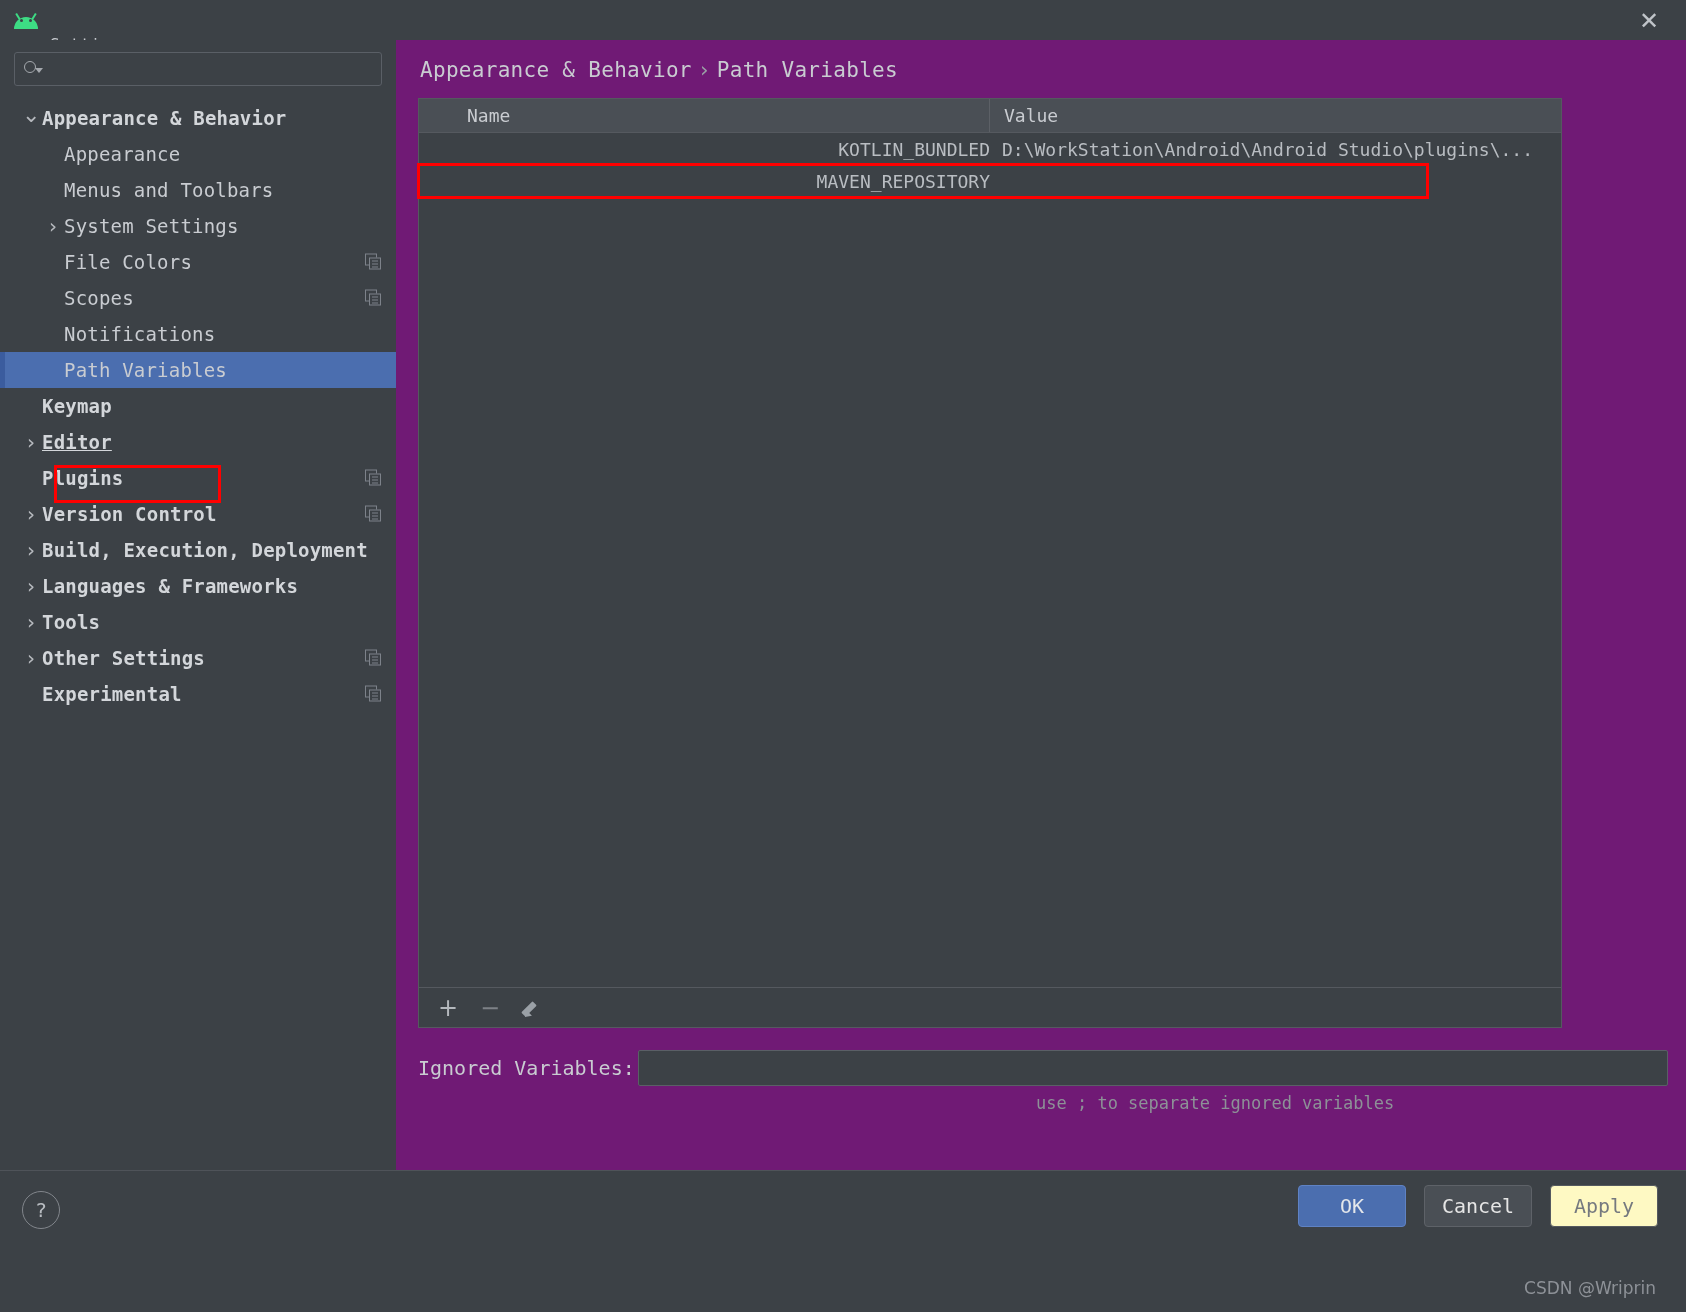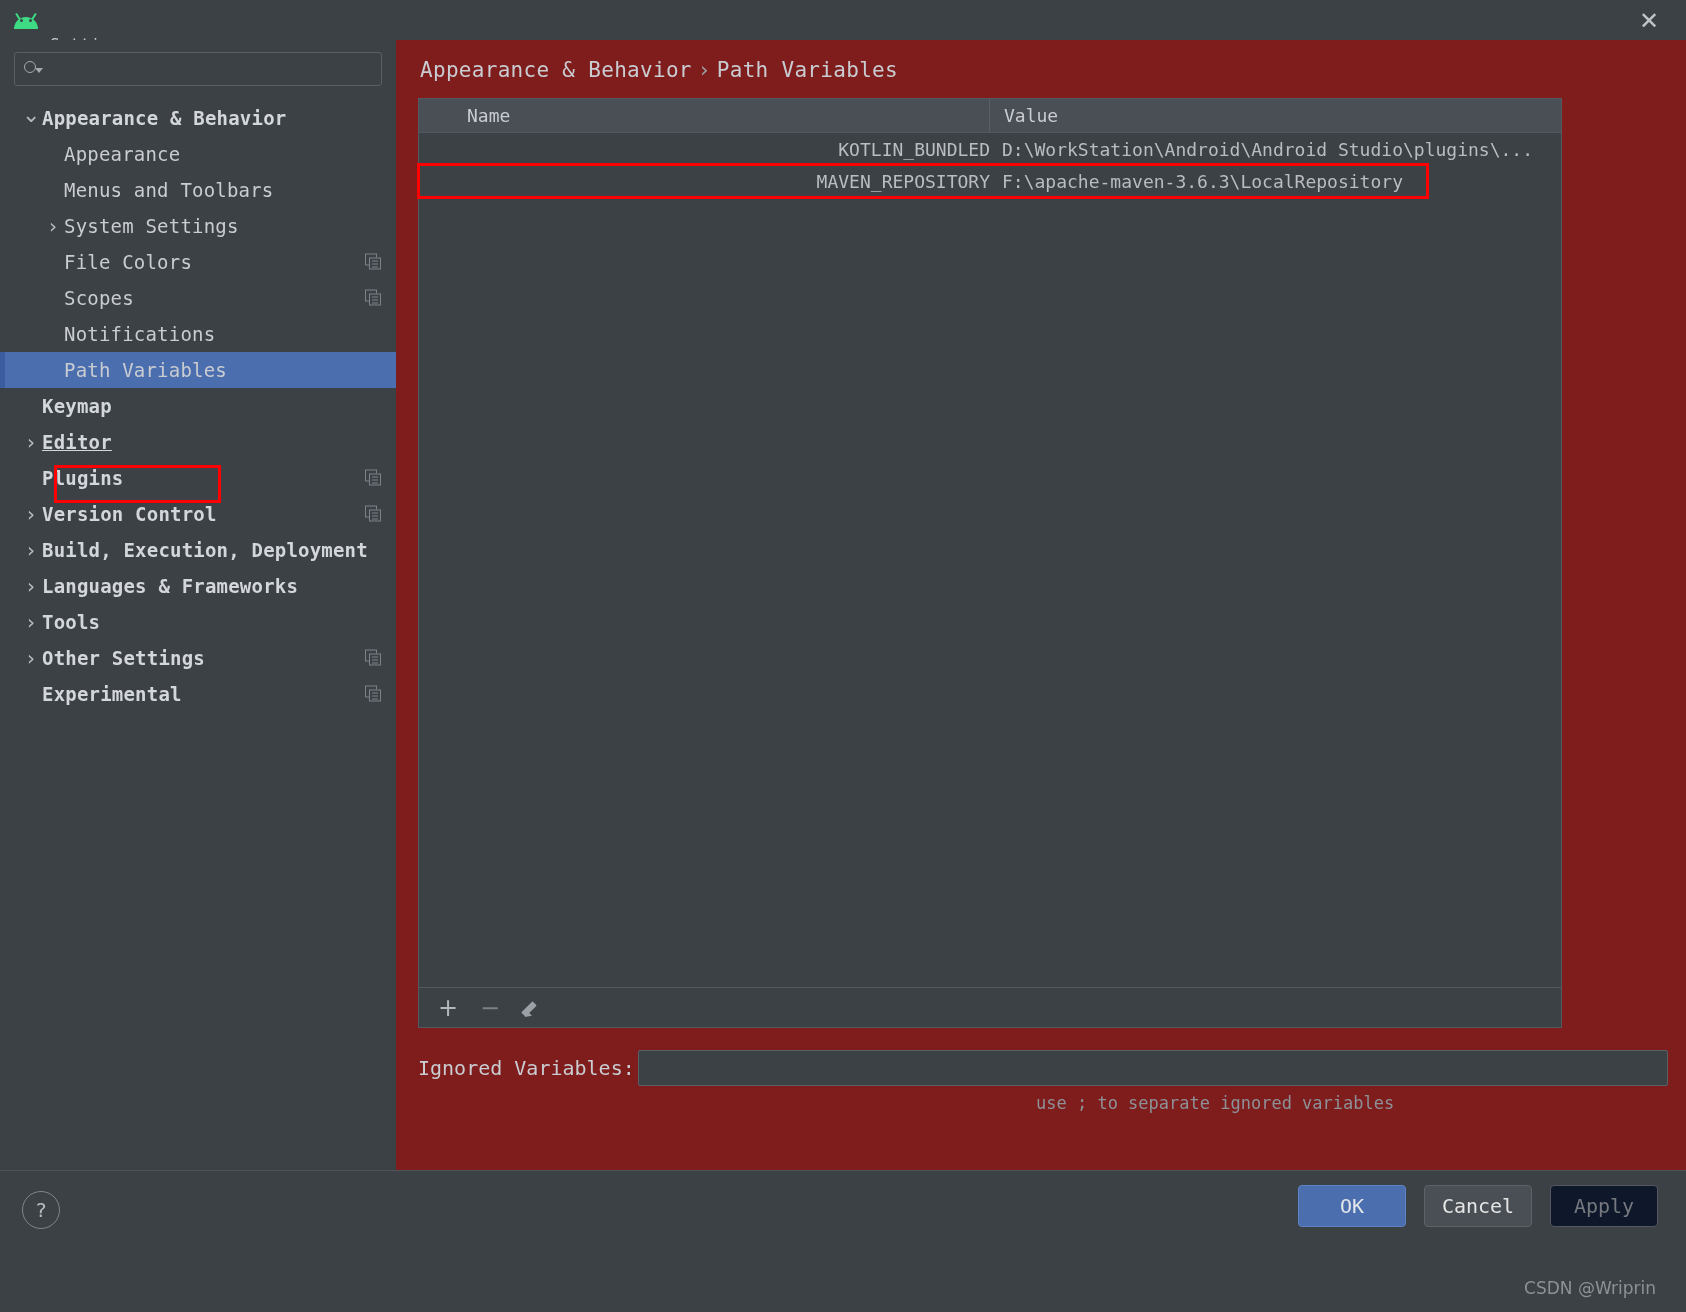--- a/index.html
+++ b/index.html
@@ -123,21 +123,21 @@
     background:#7d828a; box-shadow: 0 3px 0 #7d828a, 0 6px 0 #7d828a;
   }
 
   .annot-box {
     position: absolute; border: 3px solid #ff0000; pointer-events: none; z-index: 40;
   }
 
   
   .main {
     position: absolute; left: 396px; top: 40px; width: 1290px; height: 1130px;
-    background: #7f1d1d;
+    background: #701a75;
   }
   .breadcrumb {
     padding: 18px 0 0 24px; font-size: 21px; color: #c9ccd1; letter-spacing: 0.3px;
   }
   .crumb-sep { color: #9aa0a6; padding: 0 6px; }
 
   .table-wrap {
     position: absolute; left: 22px; top: 58px; width: 1144px; height: 930px;
     background: #3c4146; border: 1px solid #55595f;
   }
@@ -206,21 +206,21 @@
     cursor: pointer;
   }
   .btns { position: absolute; right: 28px; top: 14px; display: flex; gap: 18px; }
   .btn {
     min-width: 108px; height: 42px; border-radius: 4px;
     display: flex; align-items: center; justify-content: center;
     font-size: 20px; cursor: pointer; font-family: "DejaVu Sans Mono", monospace;
   }
   .btn.primary { background: #4b6eaf; border: 1px solid #5f82c4; color: #e3e6ea; }
   .btn.normal  { background: #4a4f55; border: 1px solid #5e6268; color: #e5e5e5; }
-  .btn.disabled { background: #0f172a; border: 1px solid #55595f; color: #75797f; cursor: default; }
+  .btn.disabled { background: #fef9c3; border: 1px solid #55595f; color: #75797f; cursor: default; }
   .csdn {
     position: absolute; right: 30px; bottom: 14px;
     color: #8d9197; font-size: 17px; font-family: "DejaVu Sans", sans-serif;
   }
 </style>
 </head>
 <body>
 
 <div id="root">
 
@@ -352,21 +352,20 @@
         <div class="th name">Name</div>
         <div class="th value">Value</div>
       </div>
       <div id="tbody">
           <div class="trow" style="position: relative;">
             <div class="td name">KOTLIN_BUNDLED</div>
             <div class="td value">D:\WorkStation\Android\Android Studio\plugins\...</div>
           </div>
           <div class="trow" style="position: relative;">
             <div class="td name">MAVEN_REPOSITORY</div>
-            <div class="td value">F:\apache-maven-3.6.3\LocalRepository</div>
           </div>
         </div>
 
       <div class="tbl-toolbar">
         <div class="tbtn">+</div>
         <div class="tbtn dim">−</div>
         <div class="tbtn">
           <span class="pencil">
             <span class="shaft"></span>
               <span class="tip"></span>

